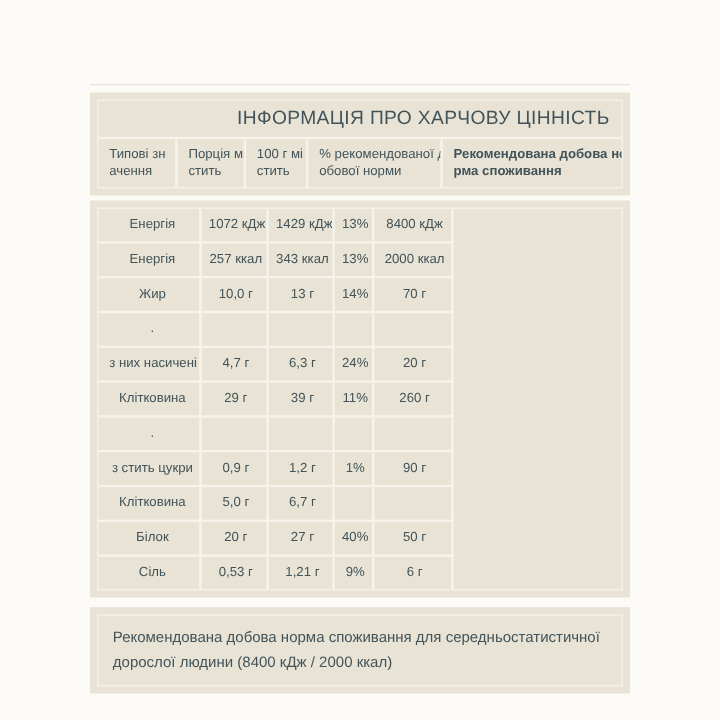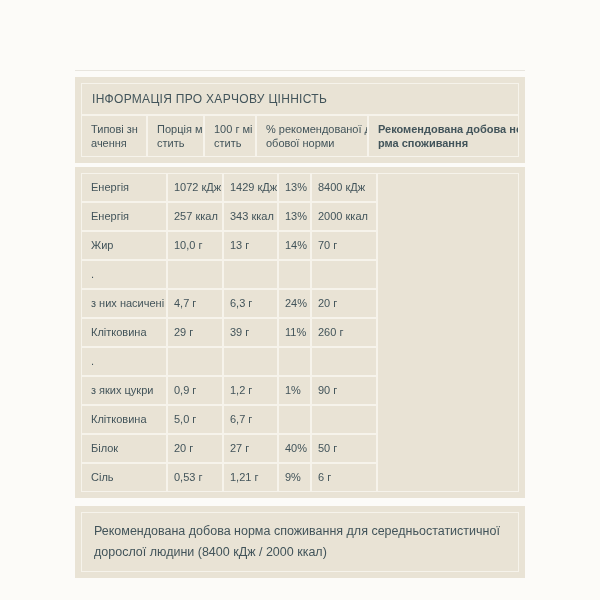--- a/index.html
+++ b/index.html
@@ -23,33 +23,34 @@
     background: #e8e5de;
     margin-bottom: 6px;
   }
   .panel {
     background: #e9e3d5;
     padding: 6px;
     box-sizing: border-box;
     width: 450px;
   }
   .panel-header { margin-bottom: 4px; }
-  .panel-data   { margin-bottom: 8px; }
+  .panel-data   { margin-bottom: 8px; text-align: center; }
   .frame {
     border: 1px solid #f6f3eb;
   }
   
   .title-row {
-    font-size: 12px;
+    font-size: 16px;
     line-height: 14px;
     letter-spacing: 0.3px;
     padding: 8px 10px;
     border-bottom: 2px solid #f6f3eb;
     white-space: nowrap;
     overflow: hidden;
+    text-align: right;
   }
   
   .header-grid {
     display: grid;
     grid-template-columns: 66px 57px 52px 112px 1fr;
   }
   .hcell {
     font-size: 11px;
     line-height: 14px;
     padding: 6px 4px 6px 9px;
@@ -153,21 +154,21 @@
   <div class="cell value">39 г</div>
   <div class="cell value">11%</div>
   <div class="cell value">260 г</div>
 
   <div class="cell name">.</div>
   <div class="cell value"></div>
   <div class="cell value"></div>
   <div class="cell value"></div>
   <div class="cell value"></div>
 
-  <div class="cell name">з яких цукри</div>
+  <div class="cell name">з стить цукри</div>
   <div class="cell value">0,9 г</div>
   <div class="cell value">1,2 г</div>
   <div class="cell value">1%</div>
   <div class="cell value">90 г</div>
 
   <div class="cell name">Клітковина</div>
   <div class="cell value">5,0 г</div>
   <div class="cell value">6,7 г</div>
   <div class="cell value"></div>
   <div class="cell value"></div>

